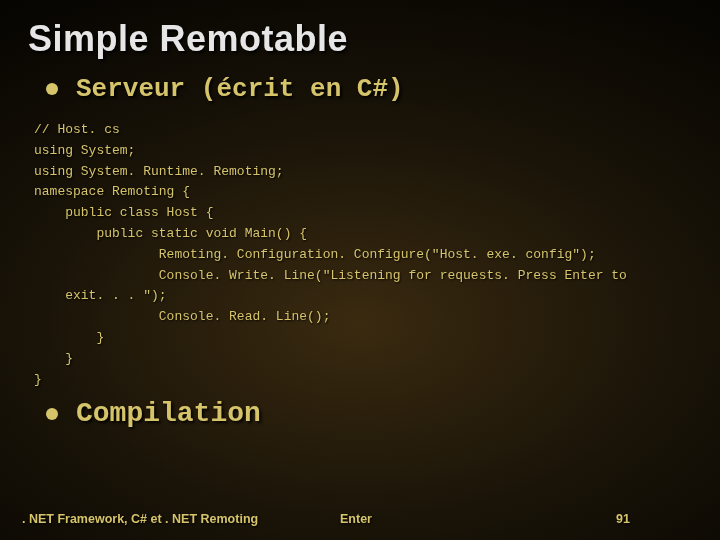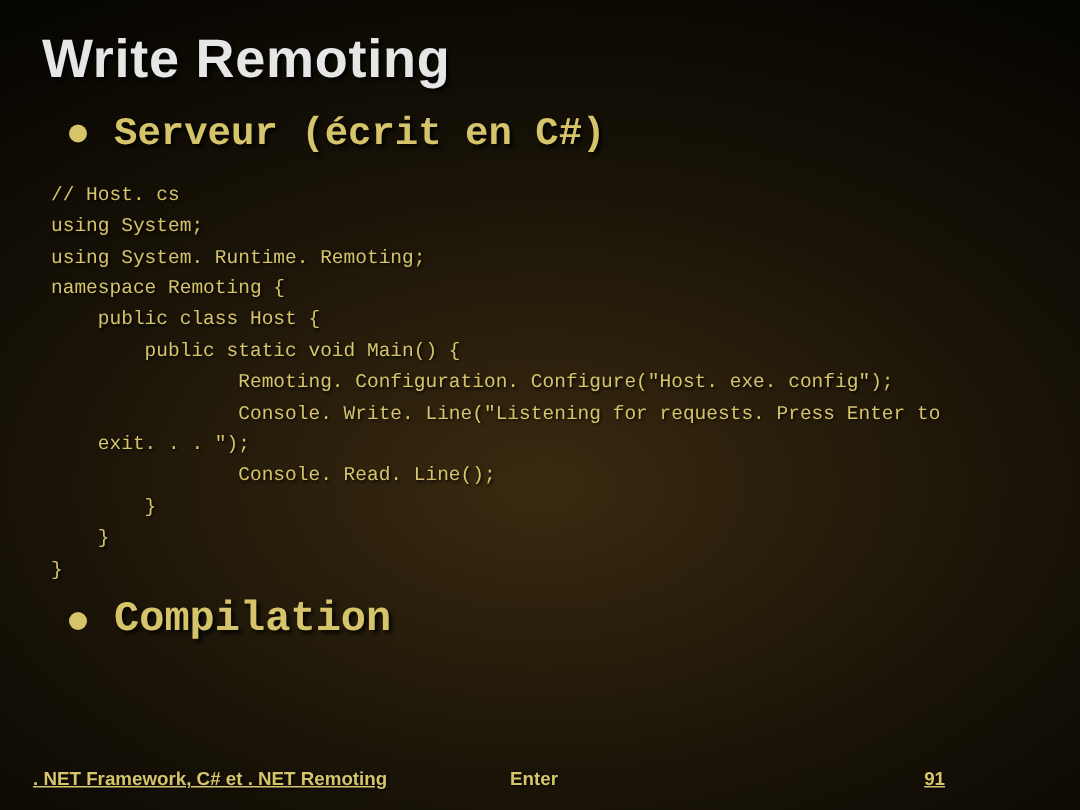--- a/index.html
+++ b/index.html
@@ -75,34 +75,33 @@
     left: 0;
     width: 652px;
     box-sizing: border-box;
     padding: 0 22px;
     display: flex;
     justify-content: space-between;
     font-size: 12.5px;
     font-weight: bold;
     color: #d6c46b;
     text-shadow: 1px 1px 2px rgba(0,0,0,0.9);
-    text-decoration: underline;
   }
   .footer .center {
     position: absolute;
     left: 50%;
     transform: translateX(14px);
   }
 </style>
 </head>
 <body>
 
 <div class="slide">
 
-  <h1 class="title">Write Remoting</h1>
+  <h1 class="title">Simple Remotable</h1>
 
   <div class="bullet-row">
     <span class="bullet"></span>
     <span class="bullet-text">Serveur (écrit en C#)</span>
   </div>
 
   <div class="code">// Host. cs
 using System;
 using System. Runtime. Remoting;
 namespace Remoting {

